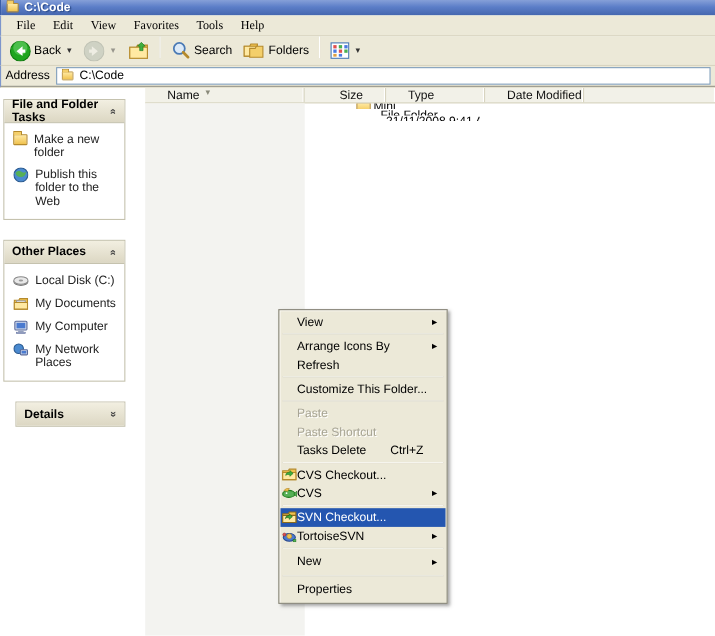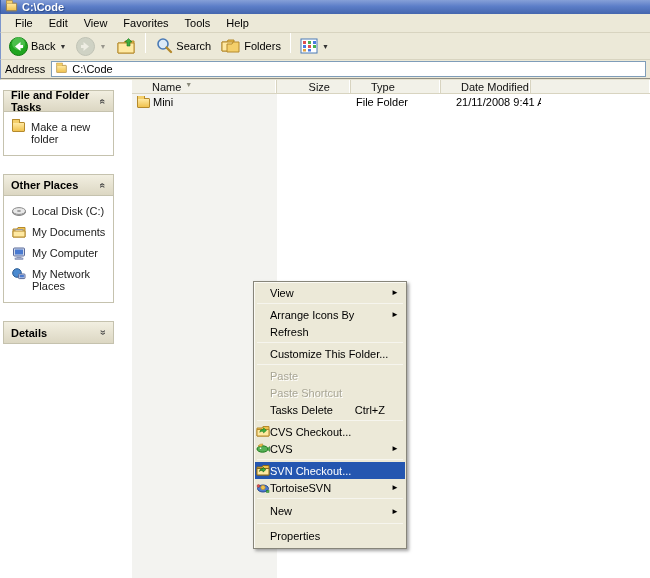--- a/index.html
+++ b/index.html
@@ -21,21 +21,21 @@
     border-left:1px solid #3a5da8;
   }
   .titlebar .title { color:#fff; font-weight:bold; font-size:11px; text-shadow:1px 1px 1px #2a4a8a; }
   .menubar {
     height:19px; background:#ece9d8;
     display:flex; align-items:center;
     padding-left:6px;
     border-left:1px solid #7d96cc;
     border-bottom:1px solid #d8d4c0;
   }
-  .menubar .menu { padding:2px 8px; cursor:default; }
+  .menubar .menu { padding:2px 8px; cursor:default;font-family:Liberation Serif, serif; }
   .toolbar {
     height:27px; background:#ece9d8;
     display:flex; 
     padding:0 4px; gap:2px;
     border-left:1px solid #7d96cc;
     border-bottom:1px solid #d8d4c0;
   }
   .tbtn { display:flex; align-items:center; gap:3px; padding:2px 4px; border-radius:2px; }
   .tsep { width:1px; height:20px; background:#c9c5b2; border-right:1px solid #fff; margin:0 3px; }
   .drop { font-size:7px; color:#333; margin-left:1px; }
@@ -98,21 +98,21 @@
     display:flex; align-items:flex-start; gap:4px; cursor:default;
     color:#111; overflow:hidden; white-space:nowrap;
   }
   .hcell.name { width:145px; }
   .hcell.size { width:74px; justify-content:flex-end; }
   .hcell.type { width:90px; }
   .hcell.date { width:90px; }
   .hcell.fill { flex:1; border-right:none; }
   .sort-icon { color:#8a8a7a; font-size:7px; }
   .name-col-shade { position:absolute; left:0; top:14px; width:145px; bottom:0; background:#f3f3f0; }
-  .file-row { position:relative; display:flex; height:16px; align-items:center; cursor:default; }
+  .file-row { position:relative; display:flex; height:16px; align-items:center; cursor:default;flex-direction:column; }
   .file-row .cell { padding:0 5px; white-space:nowrap; overflow:hidden; }
   .file-row .c-name { width:145px; display:flex; align-items:center; gap:3px; }
   .file-row .c-size { width:74px; text-align:right; }
   .file-row .c-type { width:100px; }
   .file-row .c-date { width:90px; }
 
   
   .ctx {
     position:absolute; left:253px; top:281px; width:154px;
     background:#ece9d8;
@@ -224,20 +224,27 @@
     <div class="card">
       <div class="card-header">
         <span>File and Folder Tasks</span>
         <span class="chev up">«</span>
       </div>
       <div class="card-body">
         <div class="task-item">
           <span class="icn folder13"></span>
           <span class="txt">Make a new folder</span>
         </div>
+        <div class="task-item">
+          <svg class="icn" width="14" height="14" viewBox="0 0 14 14">
+            <circle cx="7" cy="7" r="6.3" fill="#4a8ad0" stroke="#2a5a90"></circle>
+            <path d="M2 5 q3-3 5-1 q3 2 5 0 q-1 5-5 5 q-4 0-5-4z" fill="#56b056"></path>
+          </svg>
+          <span class="txt">Publish this folder to the Web</span>
+        </div>
       </div>
     </div>
 
     <div class="card">
       <div class="card-header">
         <span>Other Places</span>
         <span class="chev up">«</span>
       </div>
       <div class="card-body">
         <div class="task-item">
@@ -269,21 +276,21 @@
           <svg class="icn" width="14" height="14" viewBox="0 0 14 14">
             <circle cx="5" cy="6" r="4.3" fill="#4a8ad0" stroke="#2a5a90"></circle>
             <rect x="6.5" y="7" width="6.5" height="4.6" rx=".8" fill="#cfd8ea" stroke="#5a6a9a"></rect>
             <rect x="7.6" y="8" width="4.3" height="2.4" fill="#4a7ad0"></rect>
           </svg>
           <span class="txt">My Network Places</span>
         </div>
       </div>
     </div>
 
-    <div class="card" style="margin-bottom:0;">
+    <div class="card" style="margin-bottom:0;margin-left:11px;">
       <div class="card-header" style="border-bottom:none;">
         <span>Details</span>
         <span class="chev down">«</span>
       </div>
     </div>
   </div>
 
   <div class="filelist">
     <div class="name-col-shade"></div>
     <div class="list-header">

